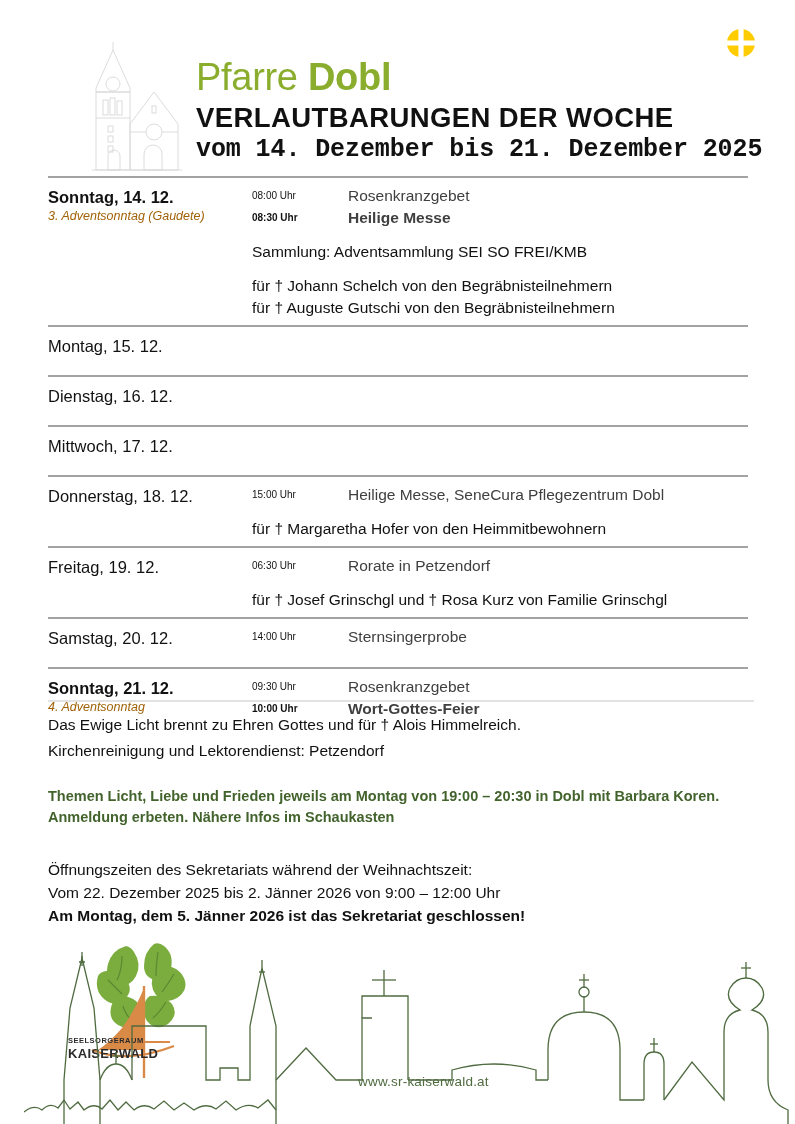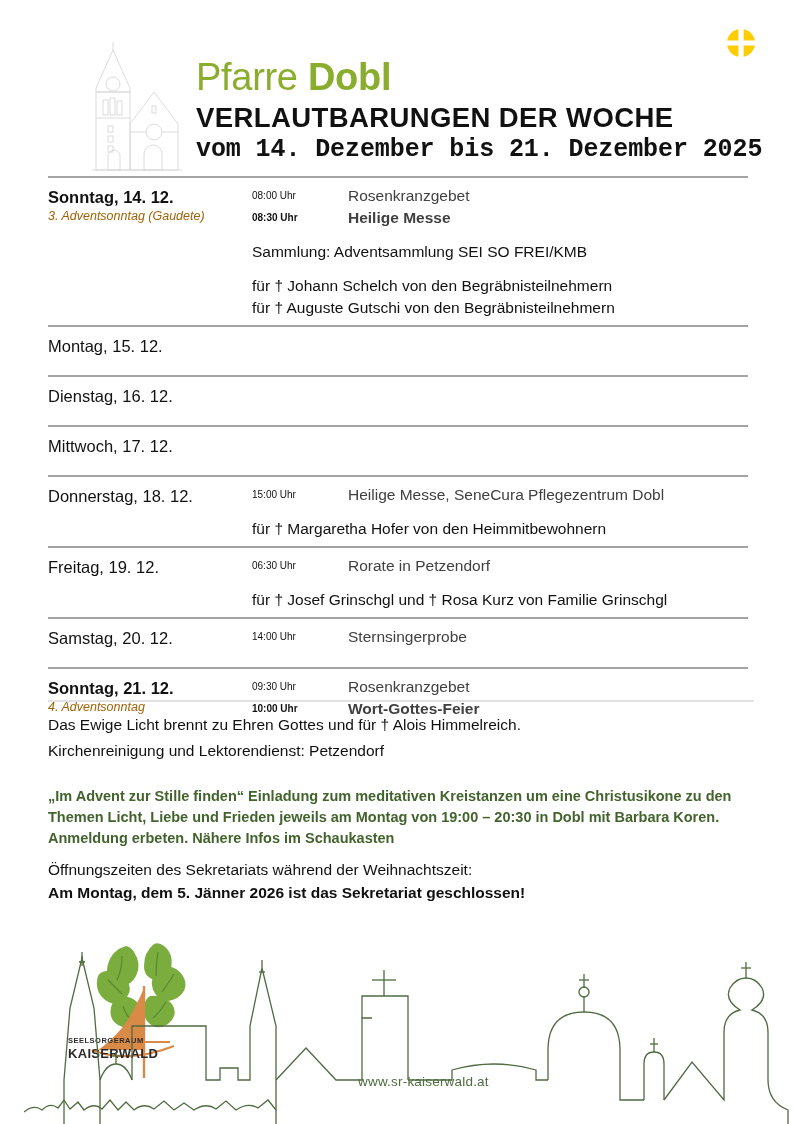--- a/index.html
+++ b/index.html
@@ -367,28 +367,28 @@
       </div>
     </div>
   </div>
 
 <div id="notices">
   <div id="bottom-rule"></div>
   <div class="notice-line">Das Ewige Licht brennt zu Ehren Gottes und für † Alois Himmelreich.</div>
   <div class="notice-line">Kirchenreinigung und Lektorendienst: Petzendorf</div>
 
   <div id="announcement">
-    <div class="announce-line">„Im Advent zur Stille finden“ Einladung zum meditativen Kreistanzen um eine Christusikone zu den</div>
     <div class="announce-line">Themen Licht, Liebe und Frieden jeweils am Montag von 19:00 – 20:30 in Dobl mit Barbara Koren.</div>
     <div class="announce-line">Anmeldung erbeten. Nähere Infos im Schaukasten</div>
   </div>
 </div>
 
 <div id="office-hours">
   <div class="office-line">Öffnungszeiten des Sekretariats während der Weihnachtszeit:</div>
+  <div class="office-line">Vom 22. Dezember 2025 bis 2. Jänner 2026 von 9:00 – 12:00 Uhr</div>
   <div class="office-line bold">Am Montag, dem 5. Jänner 2026 ist das Sekretariat geschlossen!</div>
 </div>
 
 <div id="footer">
 
   <svg id="logo-kaiserwald" viewBox="0 0 122 150">
     <g fill="#7AAD3E">
       <path d="M44 18 Q30 22 26 36 Q22 50 34 56 Q47 61 54 48 Q60 36 52 24 Q49 19 44 18 Z"></path>
       <path d="M72 16 Q62 24 62 38 Q62 50 74 52 Q86 53 89 40 Q92 26 82 18 Q77 14 72 16 Z"></path>
       <path d="M16 48 Q12 62 22 71 Q33 80 43 71 Q52 62 44 51 Q36 41 24 43 Q18 44 16 48 Z"></path>

